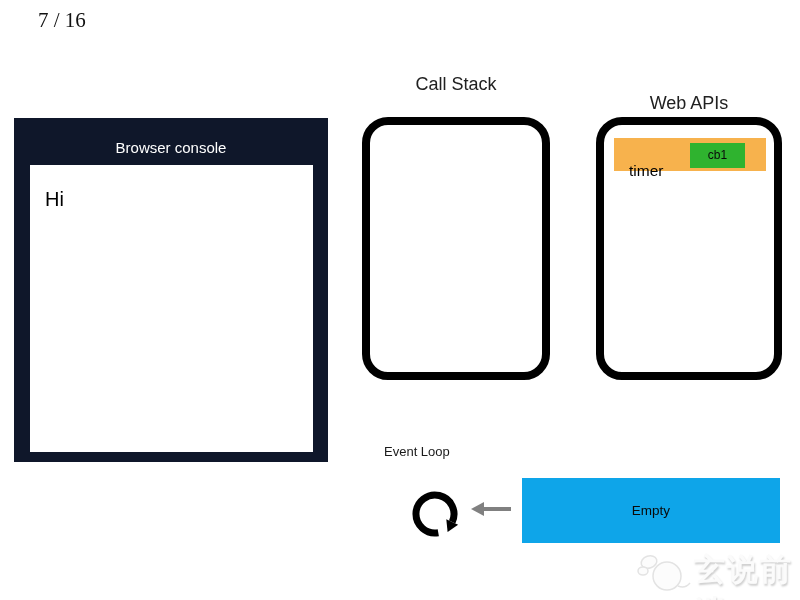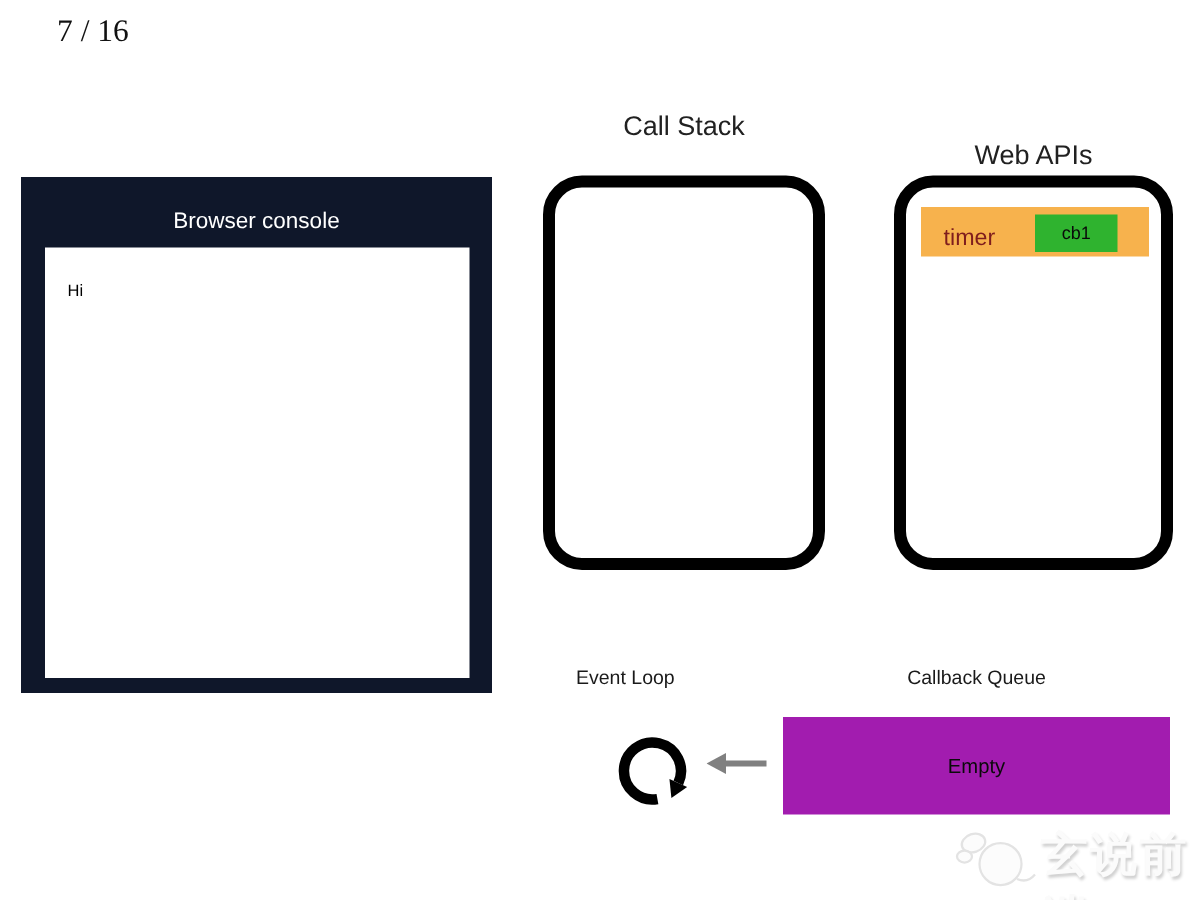--- a/index.html
+++ b/index.html
@@ -8,38 +8,38 @@
   .stage { position: relative; width: 800px; height: 600px; background: #ffffff; overflow: hidden; }
   .abs { position: absolute; }
 
   .page-counter { left: 38px; top: 8px; font-size: 21px; color: #111111; font-family: Liberation Serif, serif; }
 
   
   .console-panel { left: 14px; top: 118px; width: 314px; height: 344px; background: #696969; }
   .console-title { position: absolute; left: 0; top: 21px; width: 100%; text-align: center;
                    color: #ffffff; font-size: 15px; }
   .console-screen { position: absolute; left: 16px; top: 47px; width: 283px; height: 287px; background: #ffffff; }
-  .console-line { position: absolute; left: 15px; top: 23px; font-size: 11px; color: #000000; }
+  .console-line { position: absolute; left: 15px; top: 23px; font-size: 20px; color: #000000; }
 
   
   .section-title { font-size: 18px; color: #212121; text-align: center; }
   .title-callstack { left: 362px; top: 74px; width: 188px; }
   .title-webapis { left: 596px; top: 74px; width: 186px; margin-top: 19px; }
   .sub-title { font-size: 13px; color: #1a1a1a; }
   .title-eventloop { left: 384px; top: 444px; }
   .title-queue { left: 522px; top: 444px; width: 258px; text-align: center; }
 
   
   .framebox { border: 8px solid #000000; border-radius: 26px; background: #ffffff; }
   .box-callstack { left: 362px; top: 117px; width: 188px; height: 263px; }
   .box-webapis { left: 596px; top: 117px; width: 186px; height: 263px; }
 
   
   .timer-bar { left: 614px; top: 138px; width: 152px; height: 33px; background: #F7B24D; }
-  .timer-label { position: absolute; left: 15px; top: 4px; line-height: 33px; font-size: 15.5px; color: #7f1d1d; }
+  .timer-label { position: absolute; left: 15px; top: 16px; line-height: 33px; font-size: 15.5px; color: #000000; }
   .cb-chip { position: absolute; left: 76px; top: 5px; width: 55px; height: 25px; background: #2FB32F;
              text-align: center; line-height: 25px; font-size: 12px; color: #0a0a0a; }
 
   
   .loop-icon { left: 410px; top: 485px; }
   .flow-arrow { left: 471px; top: 501px; }
 
   
   .queue-box { left: 522px; top: 478px; width: 258px; height: 65px; background: #D3D3D3;
                display: flex; align-items: center; justify-content: center; }
@@ -82,22 +82,21 @@
     </svg>
   </div>
 
   <div class="abs flow-arrow">
     <svg width="41" height="16" viewBox="0 0 41 16" aria-hidden="true">
       <line x1="11" y1="8" x2="40" y2="8" stroke="#808080" stroke-width="4"></line>
       <polygon points="0,8 13,1 13,15" fill="#808080"></polygon>
     </svg>
   </div>
 
-  <div class="abs sub-title title-queue">Callback Queue</div>
-  <div class="abs queue-box" style="background-color: #a21caf;">
+  <div class="abs queue-box" style="background-color: #0ea5e9;">
     <span class="queue-status">Empty</span>
   </div>
 
   <div class="abs wm-icon">
     <svg width="58" height="46" viewBox="0 0 58 46" aria-hidden="true">
       <g stroke="#e3e3e3" fill="#fcfcfc" stroke-width="1.5">
         <ellipse cx="13" cy="11" rx="8" ry="6" transform="rotate(-18 13 11)"></ellipse>
         <ellipse cx="7" cy="20" rx="5" ry="4"></ellipse>
         <circle cx="31" cy="25" r="14"></circle>
         <path d="M 42 35 q 7 3 12 -3" fill="none"></path>

